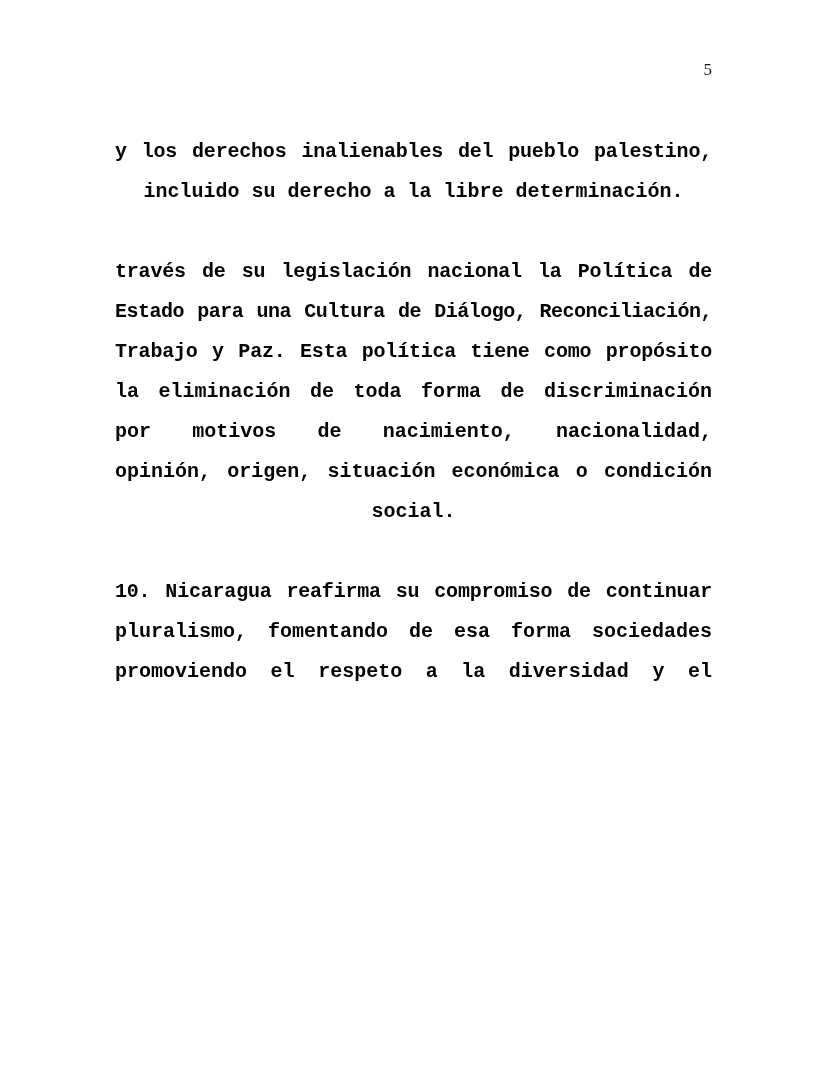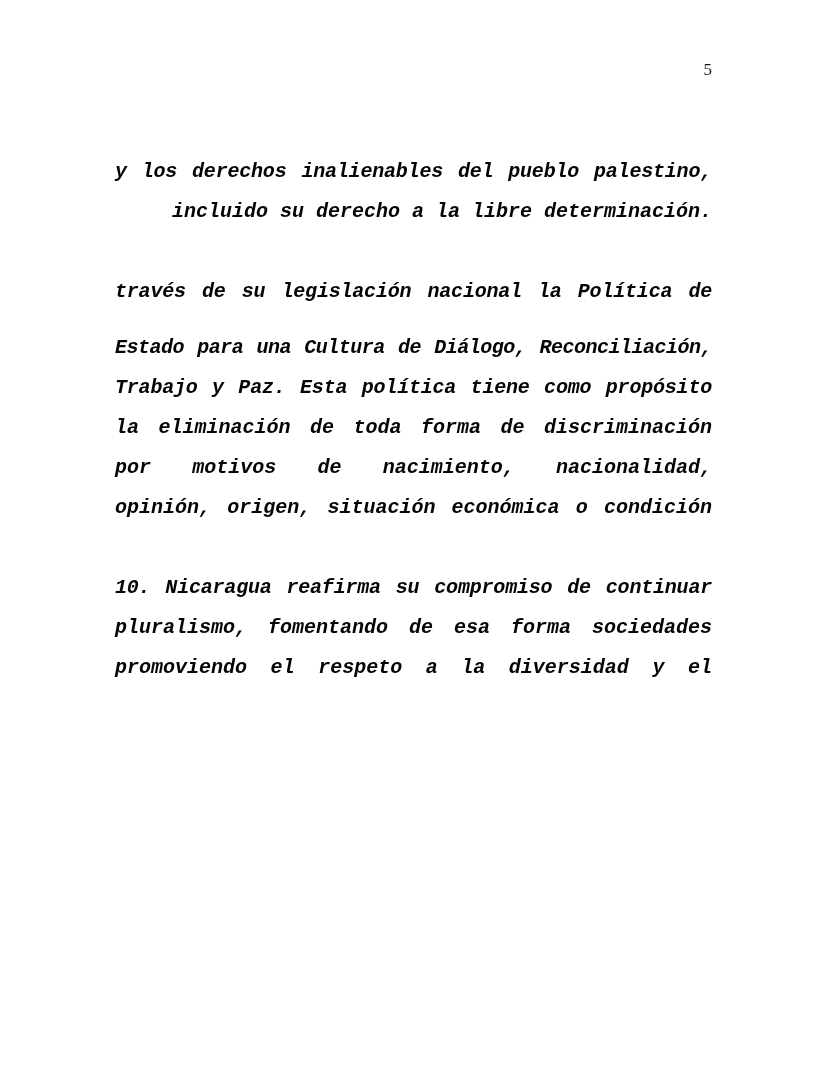--- a/index.html
+++ b/index.html
@@ -21,23 +21,22 @@
     top: 60px;
     right: 113px;
     font-family: "Liberation Serif", "DejaVu Serif", serif;
     font-size: 17px;
     font-weight: 400;
     color: #1a1a1a;
   }
   .content {
     position: absolute;
     left: 115px;
-    top: 152px;
+    top: 132px;
     width: 597px;
-    font-style: italic;
   }
   .para {
     margin: 0 0 40px 0;
     padding: 0;
   }
   .line {
     display: block;
     height: 40px;
     line-height: 40px;
     font-size: 20px;
@@ -47,26 +46,25 @@
   }
   
   .line.j {
     white-space: normal;
     text-align: justify;
     text-align-last: justify;
     text-justify: inter-word;
   }
   
   .line.l {
-    text-align: right;
+    text-align: center;
   }
   
   .line.tight {
     letter-spacing: -0.5px;
-    margin-top: 16px;
   }
   .line.snug {
     letter-spacing: -0.2px;
   }
 </style>
 </head>
 <body>
 
 <div class="page">
 
@@ -79,20 +77,21 @@
       <span class="line l">incluido su derecho a la libre determinación.</span>
     </div>
 
     <div class="para">
       <span class="line j snug">través de su legislación nacional la Política de</span>
       <span class="line j tight">Estado para una Cultura de Diálogo, Reconciliación,</span>
       <span class="line j snug">Trabajo y Paz. Esta política tiene como propósito</span>
       <span class="line j">la eliminación de toda forma de discriminación</span>
       <span class="line j">por motivos de nacimiento, nacionalidad,</span>
       <span class="line j">opinión, origen, situación económica o condición</span>
+      <span class="line l">social.</span>
     </div>
 
     <div class="para">
       <span class="line j snug">10. Nicaragua reafirma su compromiso de continuar</span>
       <span class="line j">pluralismo, fomentando de esa forma sociedades</span>
       <span class="line j">promoviendo el respeto a la diversidad y el</span>
     </div>
 
 
   </div>

